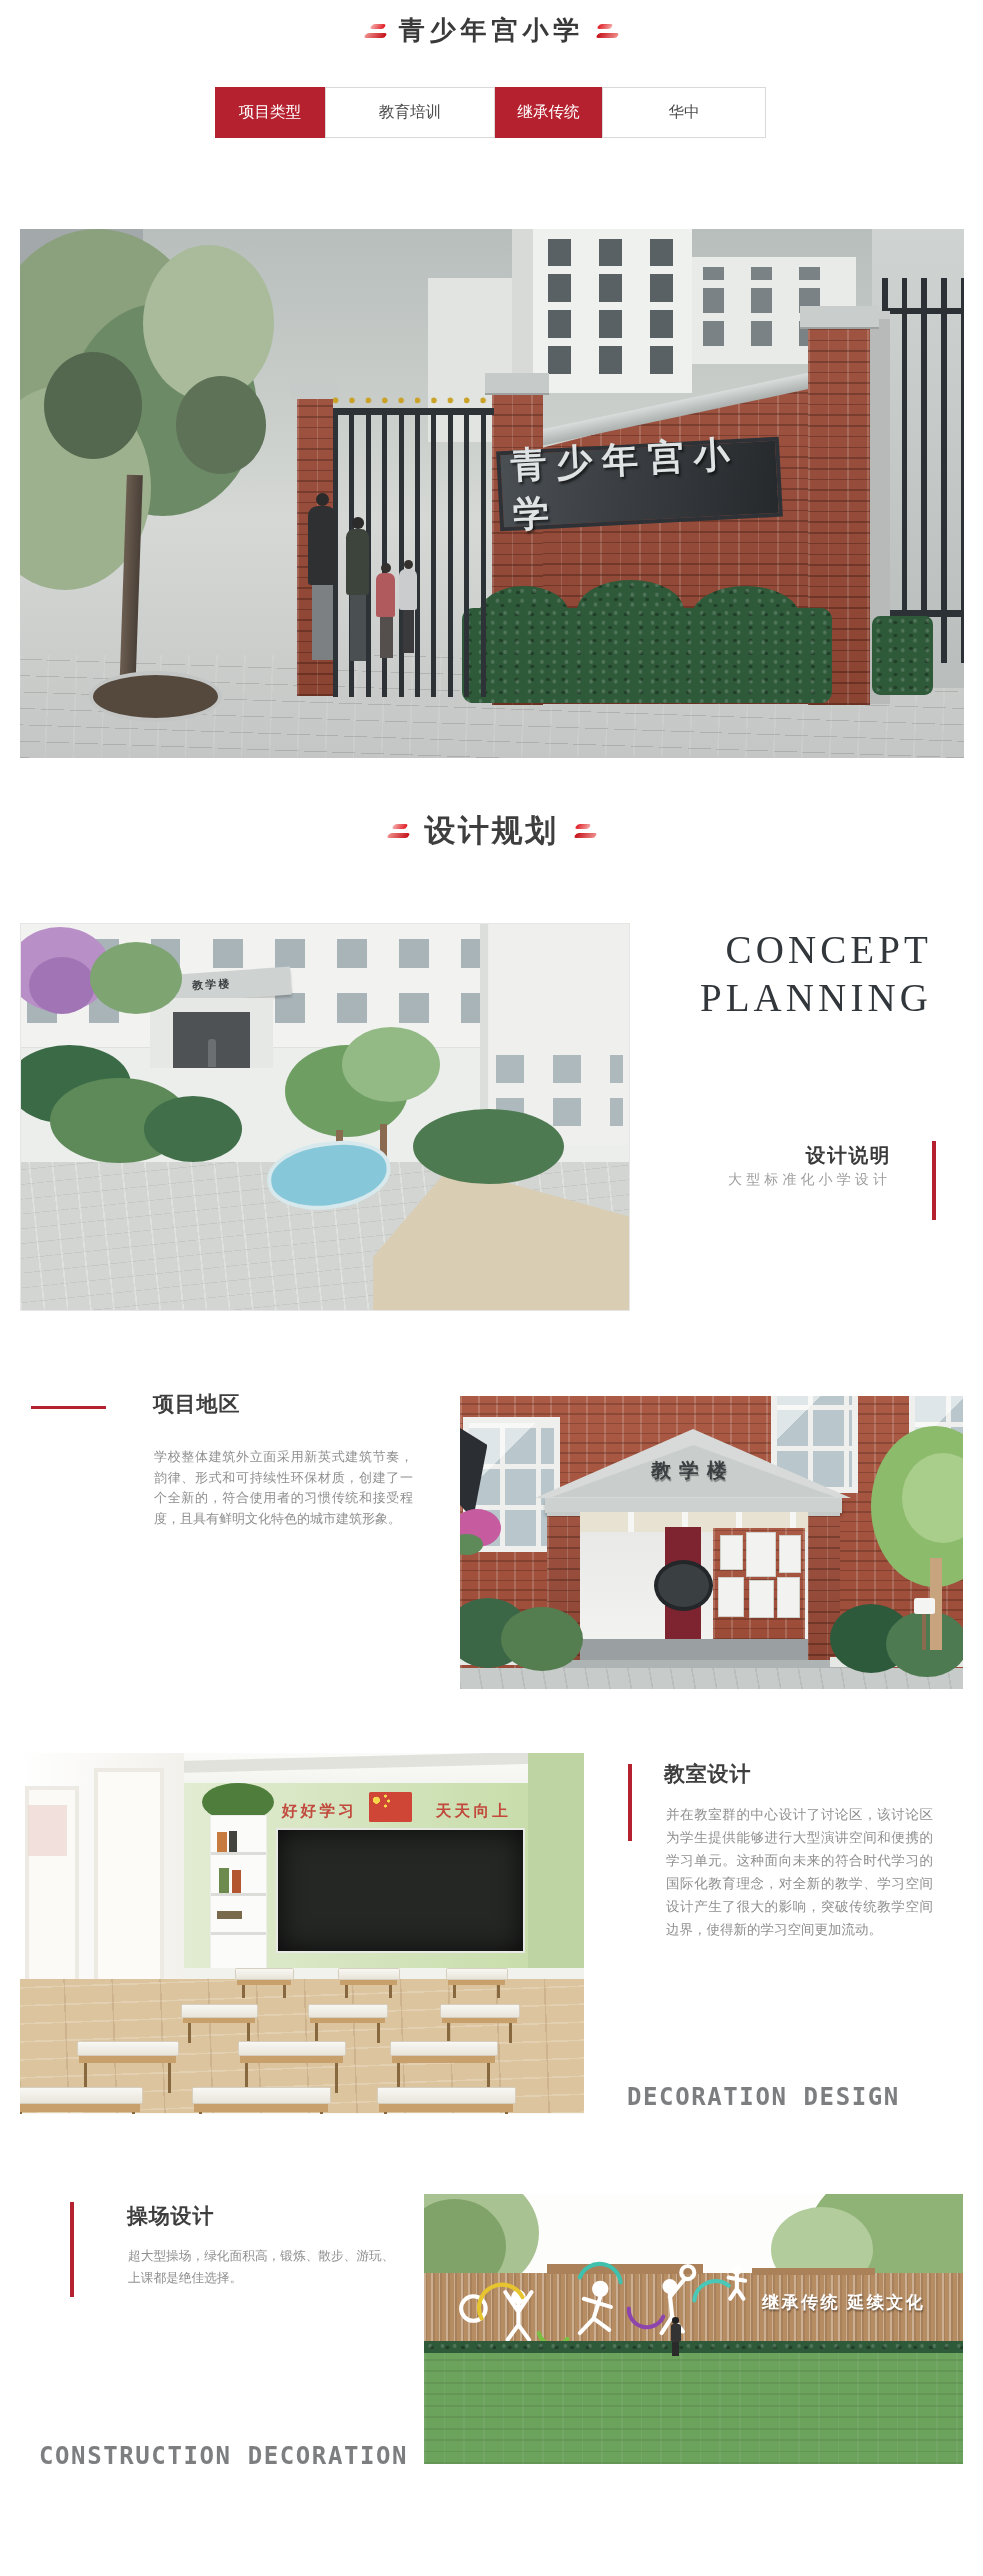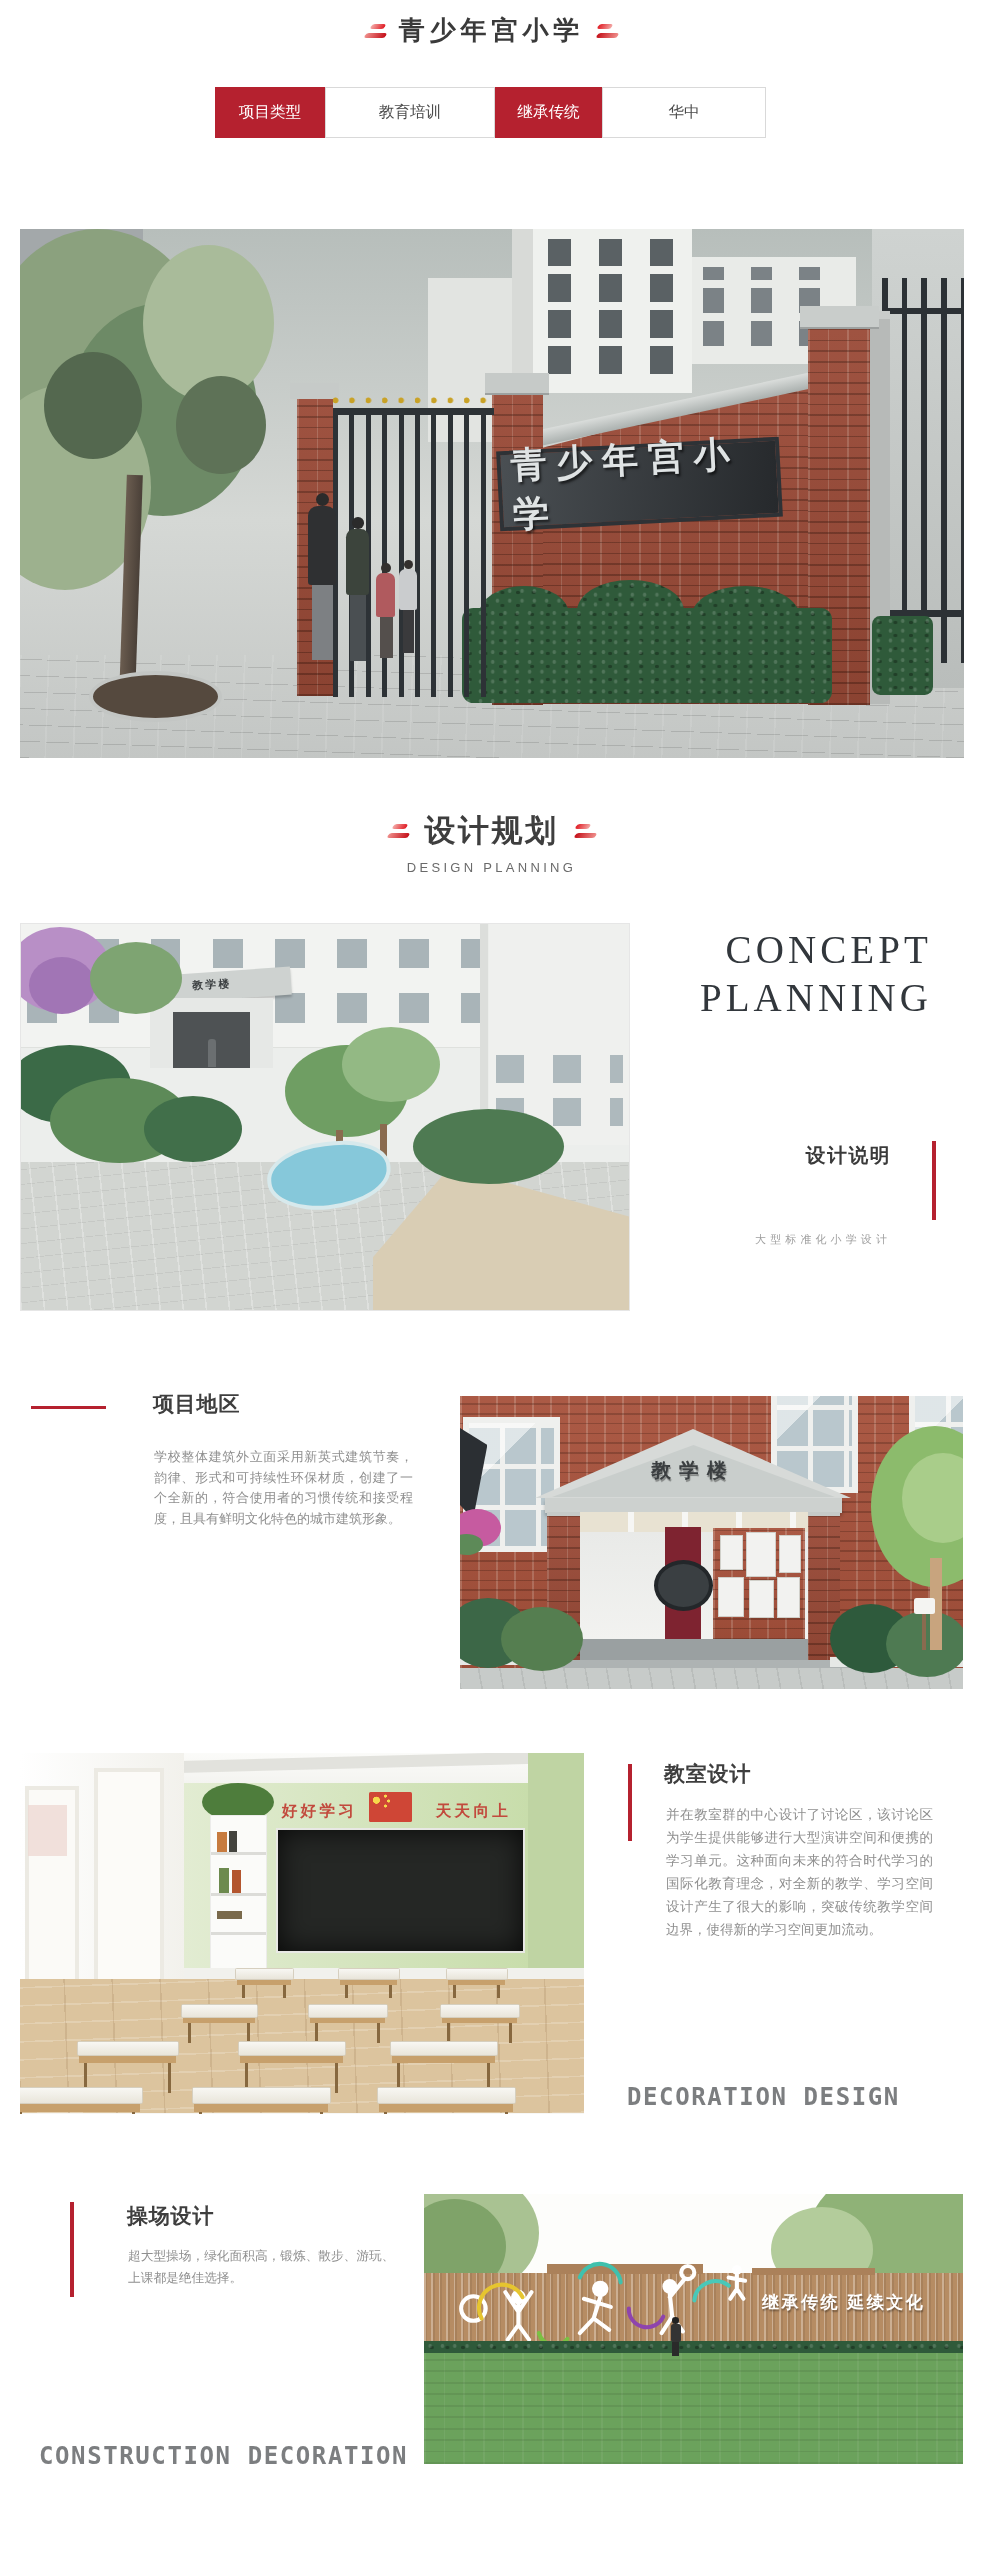--- a/index.html
+++ b/index.html
@@ -56,21 +56,21 @@
   .body-text{color:#8f8f8f;font-size:13px;line-height:20.5px;text-align:justify}
   .red-vbar{background:#b5212f}
   .tech-label{font-family:"DejaVu Sans Mono","Liberation Mono",monospace;font-weight:bold;
               color:#7c7e80;font-size:24px;letter-spacing:1.6px}
 
   
   .concept-head{position:absolute;right:51px;top:926px;text-align:right;
      font-family:"Liberation Serif","DejaVu Serif",serif;font-size:39px;color:#32373c;
      letter-spacing:4.1px;line-height:48px}
   .note-title{position:absolute;right:92px;top:1142px;font-size:19.7px;font-weight:bold;color:#3a3a3a;letter-spacing:1.6px}
-  .note-text{position:absolute;right:92px;top:1232px;font-size:11px;letter-spacing:4.1px;color:#9f9f9f}
+  .note-text{position:absolute;right:92px;top:1171px;font-size:14px;letter-spacing:4.1px;color:#9f9f9f}
 
   
   .scene{position:absolute;overflow:hidden}
   .desk{position:absolute}
   .desk-top{height:9.8px;background:linear-gradient(180deg,#f8f7f3,#e9e5da);border:0.8px solid #d6cfbf;border-radius:1.6px}
   .desk-apron{height:5.7px;background:#c7a06c;margin:0 2.5px}
   .desk-legs{height:19.7px;margin:0 7.4px;border-left:3.3px solid #87683f;border-right:3.3px solid #87683f;box-sizing:border-box}
   .win{position:absolute;border:6.6px solid #eff0ee;background:#b9c7cd;background-image:
      linear-gradient(135deg, rgba(255,255,255,.55) 0 32%, transparent 32%),
      repeating-linear-gradient(0deg, transparent 0 36px, #eff0ee 36px 41px),
@@ -189,21 +189,20 @@
     <div class="dashes left">
         <span class="d1"></span>
         <span class="d2"></span>
       </div>
     <div class="mid-title">设计规划</div>
     <div class="dashes right">
         <span class="d1"></span>
         <span class="d2"></span>
       </div>
   </div>
-  <div class="mid-sub">DESIGN PLANNING</div>
 </div>
 
 <div class="scene" style="left:19.7px;top:923px;width:610px;height:388px;background:#eceeec;border:0.8px solid #e6e6e6;box-sizing:border-box">
 
   <div class="abs" style="left:0;top:0;width:610px;height:123px;background:#f2f3f1;border-bottom:1.6px solid #dfe1de">
     <div class="abs" style="left:6.6px;top:14.7px;right:6.6px;height:29.5px;background-image:repeating-linear-gradient(90deg,#a9b4b8 0 29.5px,transparent 29.5px 62px)"></div>
     <div class="abs" style="left:6.6px;top:69px;right:6.6px;height:29.5px;background-image:repeating-linear-gradient(90deg,#a9b4b8 0 29.5px,transparent 29.5px 62px)"></div>
   </div>
   <div class="abs" style="left:459px;top:0;width:151px;height:221px;background:#eff0ee;box-shadow:inset 8.2px 0 0 #dcdedb">
     <div class="abs" style="left:16.4px;top:131px;right:8.2px;height:28px;background-image:repeating-linear-gradient(90deg,#aeb9bd 0 28px,transparent 28px 57px)"></div>

